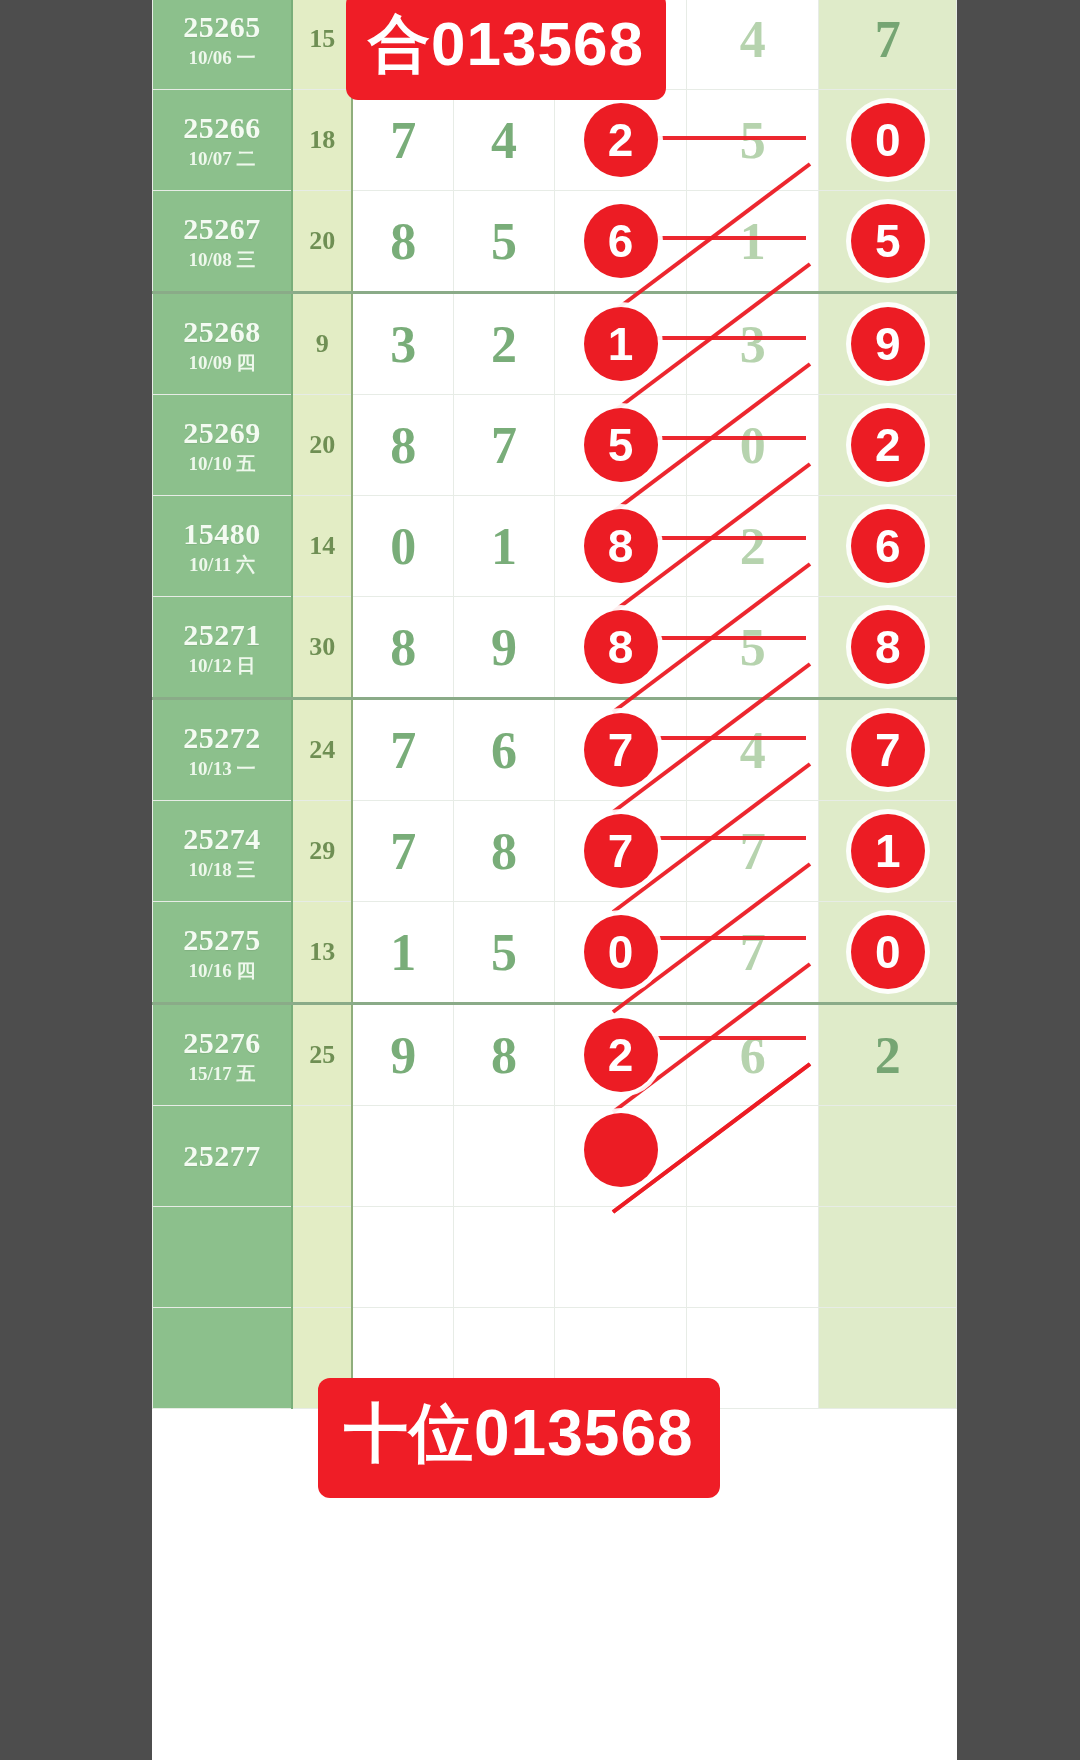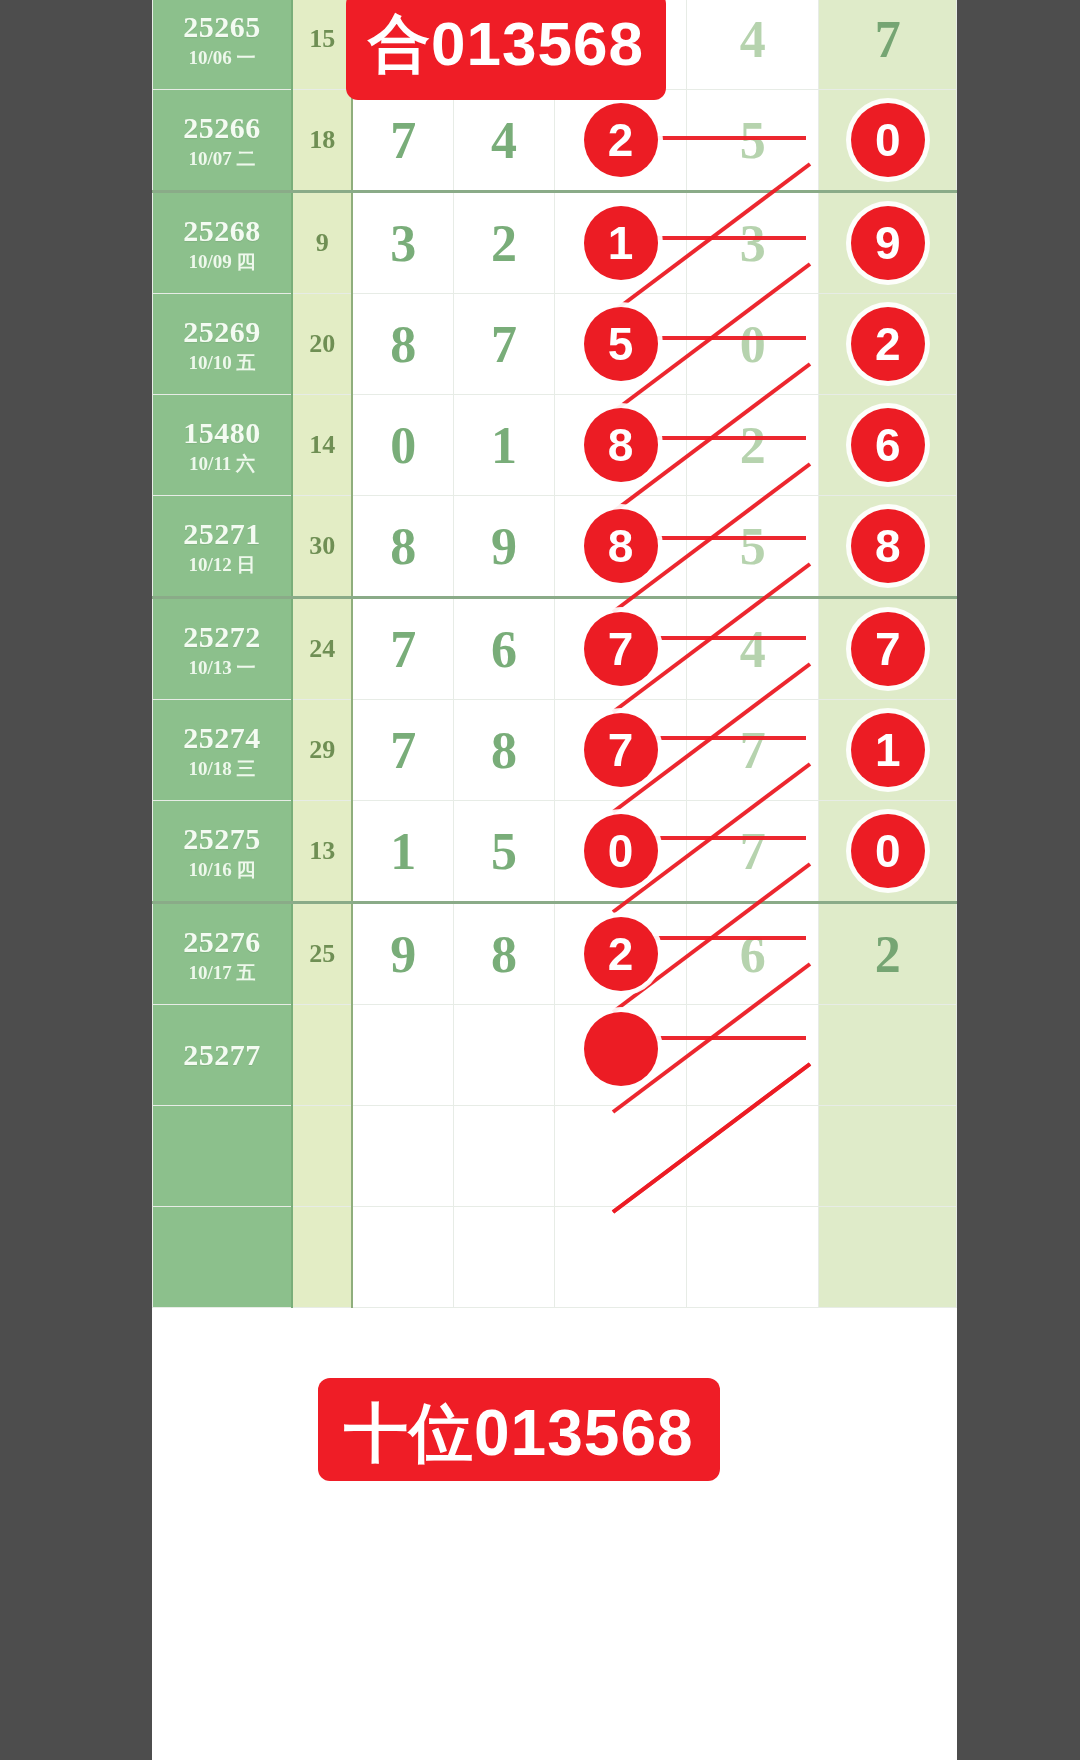--- a/index.html
+++ b/index.html
@@ -154,21 +154,21 @@
   }
   #banner-top {
     left: 194px;
     top: -8px;
     padding: 10px 22px 14px 22px;
     font-size: 62px;
   }
   #banner-bottom {
     left: 166px;
     top: 1378px;
-    padding: 12px 26px 4px 26px;
+    padding: 12px 26px 21px 26px;
     font-size: 64px;
   }
 
   
   .gutter {
     position: absolute;
     top: 0;
     width: 152px;
     height: 1760px;
     background: #4d4d4d;
@@ -212,20 +212,32 @@
               <span class="issue-no">25266</span>
               <span class="issue-date">10/07 二</span>
             </td>
             <td class="cell-sum">18</td>
             <td class="cell-d">7</td>
             <td class="cell-d">4</td>
             <td class="cell-d"><span class="circle">2</span></td>
             <td class="cell-d faint">5</td>
             <td class="cell-d shaded"><span class="circle">0</span></td>
           </tr>
+          <tr>
+            <td class="cell-issue">
+              <span class="issue-no">25267</span>
+              <span class="issue-date">10/08 三</span>
+            </td>
+            <td class="cell-sum">20</td>
+            <td class="cell-d">8</td>
+            <td class="cell-d">5</td>
+            <td class="cell-d"><span class="circle">6</span></td>
+            <td class="cell-d faint">1</td>
+            <td class="cell-d shaded"><span class="circle">5</span></td>
+          </tr>
           <tr class="grp">
             <td class="cell-issue">
               <span class="issue-no">25268</span>
               <span class="issue-date">10/09 四</span>
             </td>
             <td class="cell-sum">9</td>
             <td class="cell-d">3</td>
             <td class="cell-d">2</td>
             <td class="cell-d"><span class="circle">1</span></td>
             <td class="cell-d faint">3</td>
@@ -299,21 +311,21 @@
             <td class="cell-sum">13</td>
             <td class="cell-d">1</td>
             <td class="cell-d">5</td>
             <td class="cell-d"><span class="circle">0</span></td>
             <td class="cell-d faint">7</td>
             <td class="cell-d shaded"><span class="circle">0</span></td>
           </tr>
           <tr class="grp">
             <td class="cell-issue">
               <span class="issue-no">25276</span>
-              <span class="issue-date">10/17 五</span>
+              <span class="issue-date">15/17 五</span>
             </td>
             <td class="cell-sum">25</td>
             <td class="cell-d">9</td>
             <td class="cell-d">8</td>
             <td class="cell-d"><span class="circle">2</span></td>
             <td class="cell-d faint">6</td>
             <td class="cell-d shaded">2</td>
           </tr>
           <tr>
             <td class="cell-issue">

